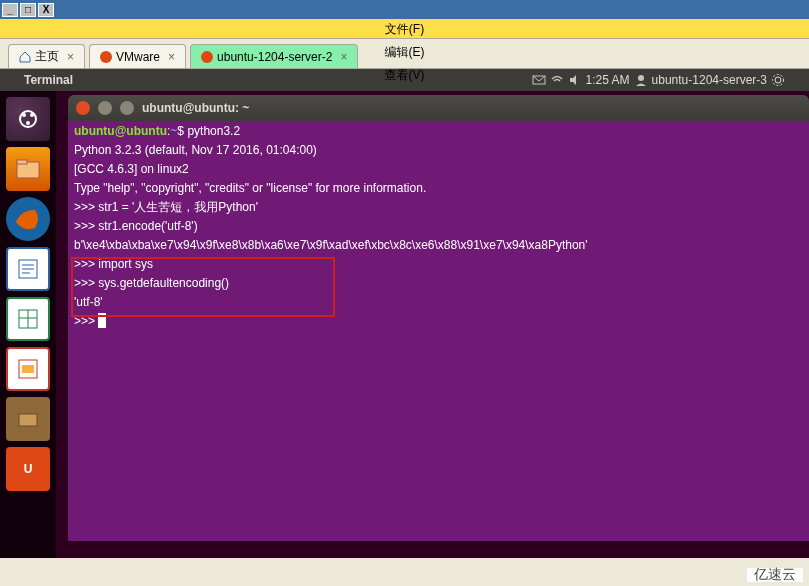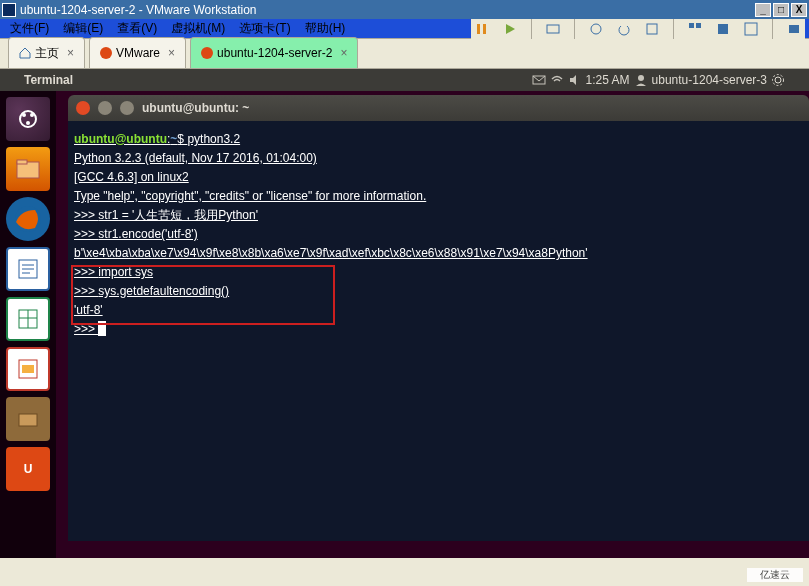--- a/index.html
+++ b/index.html
@@ -5,29 +5,29 @@
 * { margin:0; padding:0; box-sizing:border-box; font-family:"Microsoft YaHei","SimSun",Tahoma,sans-serif; font-size:12px; }
 body { background:#ece9d8; width:809px; height:586px; overflow:hidden; position:relative; }
 
 
 .vm-titlebar { height:19px; background:linear-gradient(#3a6ea5,#3a6ea5); display:flex; align-items:center; padding:0 2px; color:#fff; font-size:11px; justify-content:space-between; }
 .vm-titlebar .left { display:flex; align-items:center; gap:4px; }
 .vm-titlebar .icon { width:14px; height:14px; background:#0a2a5c; border:1px solid #fff; display:inline-block; }
 .vm-titlebar .btns { display:flex; gap:2px; }
 .vm-titlebar .btn { width:16px; height:14px; background:#c0c0c0; border:1px solid #fff; display:flex; align-items:center; justify-content:center; color:#000; font-size:10px; font-weight:bold; }
 
-.vm-menubar { height:20px; background:#1d4ed8; display:flex; align-items:center; padding:0 4px; gap:2px; border-bottom:1px solid #aca899; }
+.vm-menubar { height:20px; background:#fde047; display:flex; align-items:center; padding:0 4px; gap:2px; border-bottom:1px solid #aca899;flex-direction:column; }
 .vm-menubar span { padding:2px 6px; cursor:default; }
 
 .vm-toolbar { height:28px; background:#ece9d8; display:flex; align-items:center; padding:0 4px; gap:4px; border-bottom:1px solid #aca899; }
 .vm-toolbar .tool { width:22px; height:22px; display:flex; align-items:center; justify-content:center; border:1px solid transparent; }
 .vm-toolbar .divider { width:1px; height:20px; background:#aca899; margin:0 4px; }
 
 .vm-tabs { height:30px; background:#ece9d8; display:flex; align-items:flex-end; padding:4px 8px 0 8px; gap:4px; border-bottom:1px solid #aca899; }
-.vm-tab { height:31px; padding:0 10px; background:#f5f3ea; border:1px solid #aca899; border-bottom:none; border-radius:4px 4px 0 0; display:flex; align-items:center; gap:4px; }
+.vm-tab { height:24px; padding:0 10px; background:#f5f3ea; border:1px solid #aca899; border-bottom:none; border-radius:4px 4px 0 0; display:flex; align-items:center; gap:4px; }
 .vm-tab.active { background:#86efac; }
 .vm-tab .close { margin-left:4px; color:#666; }
 .vm-tab .home-icon { width:12px; height:12px; }
 .vm-tab .ub-icon { width:12px; height:12px; background:#dd4814; border-radius:50%; }
 
 
 .ubuntu-panel { height:22px; background:#3c3b37; color:#dfdbd2; display:flex; align-items:center; justify-content:space-between; padding:0 24px; font-size:12px; }
 .ubuntu-panel .left { font-weight:bold; }
 .ubuntu-panel .right { display:flex; align-items:center; gap:4px; }
 .ubuntu-panel .icon { width:14px; height:14px; opacity:.85; }
@@ -46,38 +46,34 @@
 .launcher .extra { background:#8e6a3a; }
 .launcher .usc { background:#dd4814; color:#fff; font-weight:bold; font-size:20px; }
 
 .terminal-window { position:absolute; left:68px; top:4px; right:0; }
 .tw-titlebar { height:26px; background:linear-gradient(#4c4b46,#3c3b37); border-radius:6px 6px 0 0; display:flex; align-items:center; gap:8px; padding:12px 8px; color:#dfdbd2; font-weight:bold; font-size:12px; }
 .tw-titlebar .wbtn { width:14px; height:14px; border-radius:50%; }
 .tw-close { background:#e24a24; }
 .tw-min { background:#8a8578; }
 .tw-max { background:#8a8578; }
 
-.terminal { background:#0f172a; color:#fff; font-family:"DejaVu Sans Mono","Ubuntu Mono",monospace; font-size:14px; line-height:18px; padding:8px 6px; white-space:pre; height:420px; overflow:hidden;text-decoration:underline; }
+.terminal { background:#701a75; color:#fff; font-family:"DejaVu Sans Mono","Ubuntu Mono",monospace; font-size:14px; line-height:18px; padding:0 6px; white-space:pre; height:420px; overflow:hidden; }
 .terminal .prompt-user { color:#8ae234; font-weight:bold; }
 .terminal .prompt-path { color:#729fcf; font-weight:bold; }
 .terminal .cursor { display:inline-block; width:8px; height:15px; background:#fff; vertical-align:text-bottom; }
 .terminal .highlight-box { position:relative; }
 .terminal .highlight-box::before { content:""; position:absolute; left:-3px; top:0; width:260px; height:56px; border:2px solid #cc1f1f; pointer-events:none; }
 
 
-.watermark { position:absolute; right:6px; bottom:4px; width:56px; height:14px; background:#fff; opacity:.9; display:flex; align-items:center; justify-content:center; font-size:10px; color:#333; }
+.watermark { position:absolute; right:6px; bottom:4px; width:56px; height:14px; background:#fff; opacity:.9; display:flex; align-items:center; justify-content:center; font-size:14px; color:#333; }
 </style>
 </head>
 <body>
 
 <div class="vm-titlebar">
-  <div class="left">
-    <span class="icon"></span>
-    <span>ubuntu-1204-server-2 - VMware Workstation</span>
-  </div>
   <div class="btns">
     <div class="btn">_</div>
     <div class="btn">□</div>
     <div class="btn">X</div>
   </div>
 </div>
 
 <div class="vm-menubar">
   <span>文件(F)</span>
   <span>编辑(E)</span>

